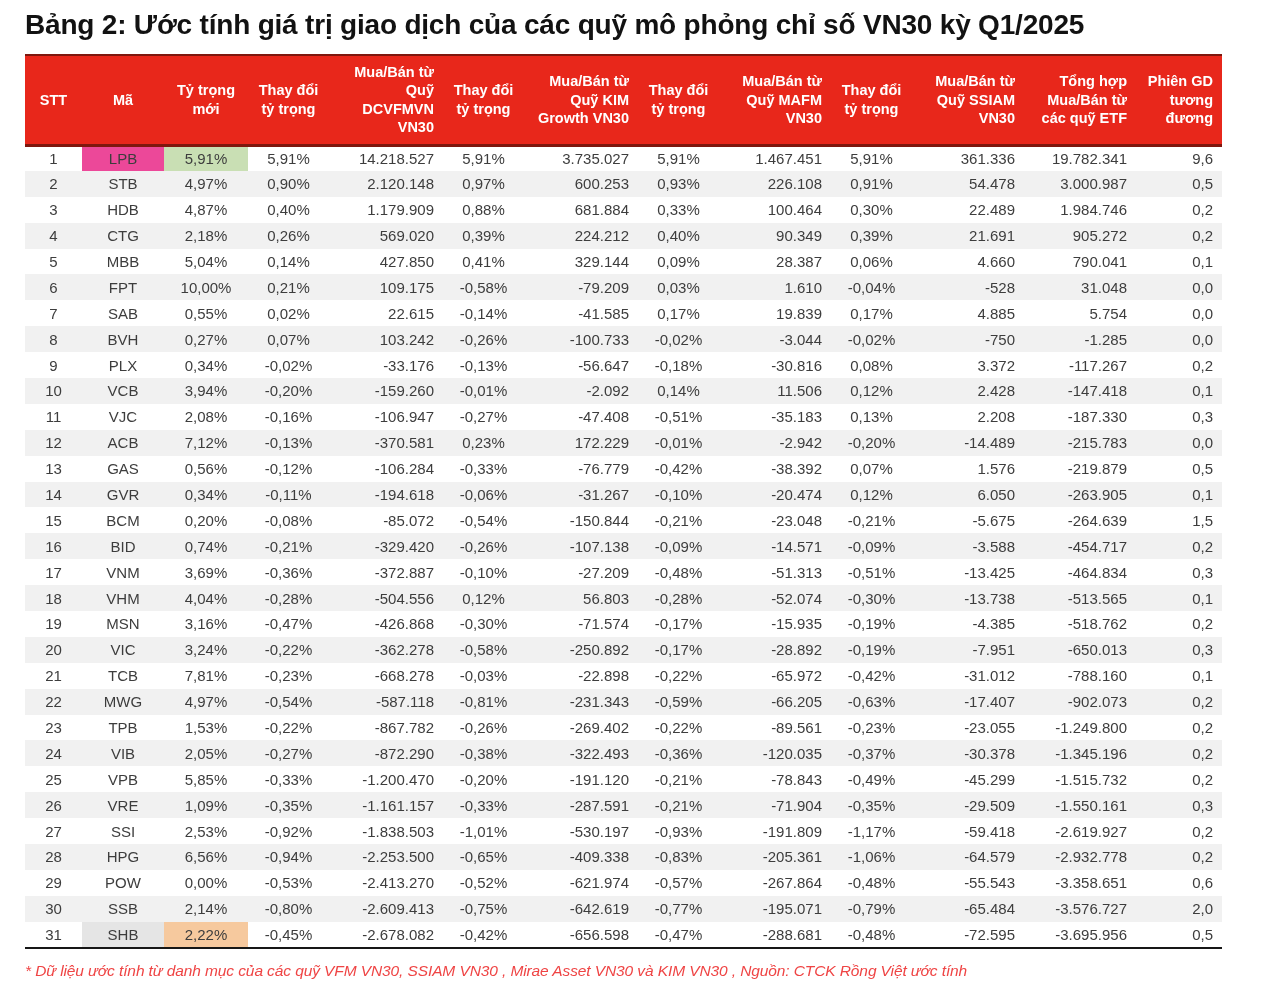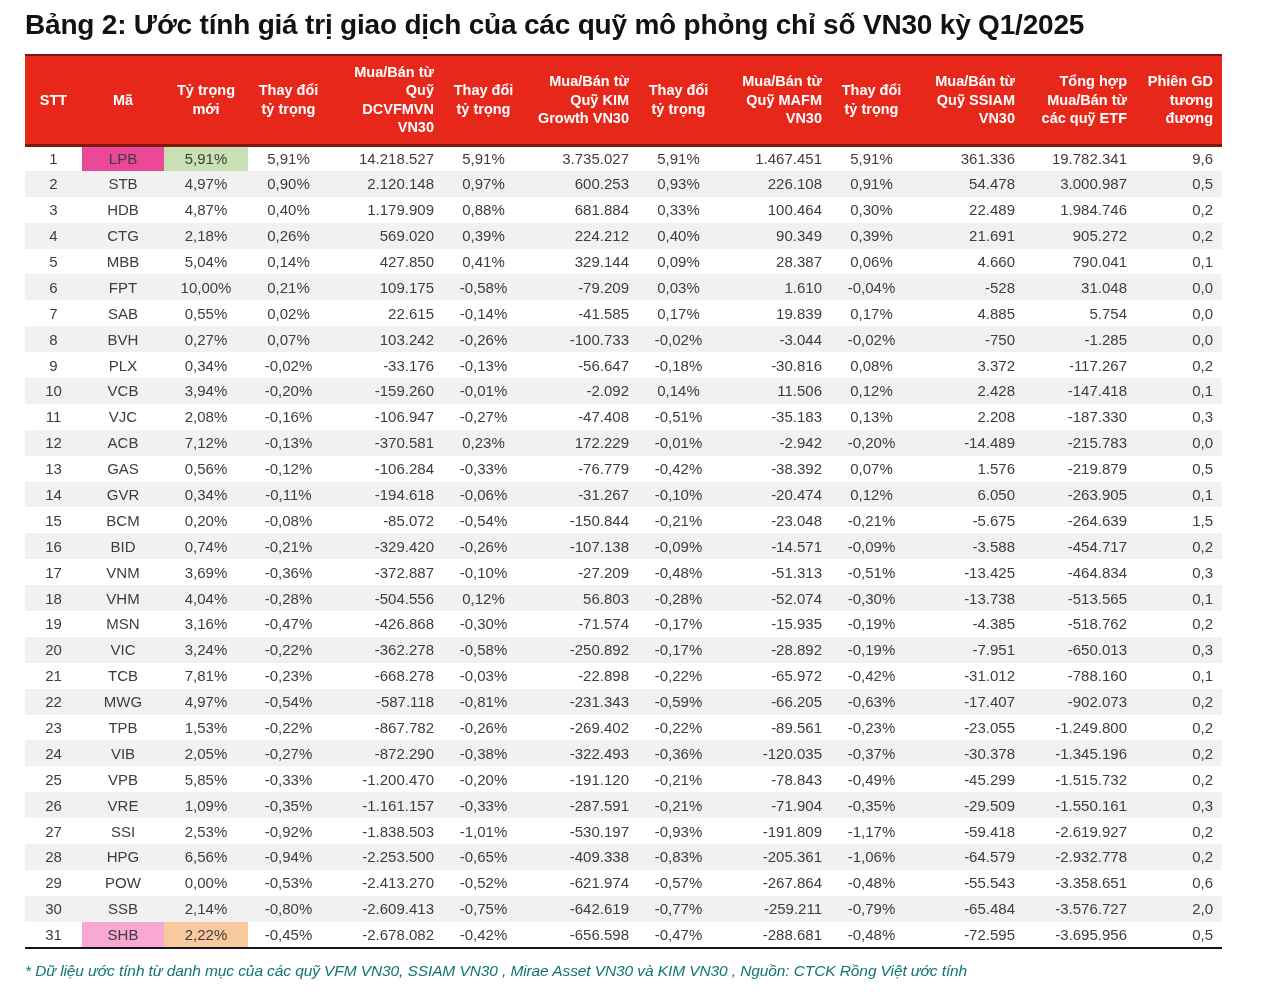--- a/index.html
+++ b/index.html
@@ -56,21 +56,21 @@
   .al-c{ text-align:center; }
   .al-r{ text-align:right; }
   td.pos{ color:var(--pos); }
   td.neg{ color:var(--neg); }
   td.col-phien_gd{ padding-right:14px; }
   td.col-stt{ color:#2e2e2e; }
   td.col-ma{ color:#2e2e2e; }
   .footnote{
     font-style:italic;
     font-size:15.5px;
-    color:#0f766e;
+    color:#ef4444;
     margin:13px 0 0 25px;
     letter-spacing:-0.1px;
   }
 </style>
 </head>
 <body>
 
 <div class="page">
   <div class="title">Bảng 2: Ước tính giá trị giao dịch của các quỹ mô phỏng chỉ số VN30 kỳ Q1/2025</div>
 
@@ -530,29 +530,29 @@
         </tr>
         <tr>
           <td class="al-c col-stt">30</td>
           <td class="al-c col-ma">SSB</td>
           <td class="al-c col-ty_trong_moi">2,14%</td>
           <td class="al-c col-thay_doi_1">-0,80%</td>
           <td class="al-r col-dcvfmvn neg">-2.609.413</td>
           <td class="al-c col-thay_doi_2">-0,75%</td>
           <td class="al-r col-kim neg">-642.619</td>
           <td class="al-c col-thay_doi_3">-0,77%</td>
-          <td class="al-r col-mafm neg">-259.211</td>
+          <td class="al-r col-mafm neg">-195.071</td>
           <td class="al-c col-thay_doi_4">-0,79%</td>
           <td class="al-r col-ssiam neg">-65.484</td>
           <td class="al-r col-tong_hop neg">-3.576.727</td>
           <td class="al-r col-phien_gd">2,0</td>
         </tr>
         <tr>
           <td class="al-c col-stt">31</td>
-          <td class="al-c col-ma" style="background: #f9a8d4;">SHB</td>
+          <td class="al-c col-ma" style="background: #e5e5e5;">SHB</td>
           <td class="al-c col-ty_trong_moi" style="background: rgb(246, 201, 158);">2,22%</td>
           <td class="al-c col-thay_doi_1">-0,45%</td>
           <td class="al-r col-dcvfmvn neg">-2.678.082</td>
           <td class="al-c col-thay_doi_2">-0,42%</td>
           <td class="al-r col-kim neg">-656.598</td>
           <td class="al-c col-thay_doi_3">-0,47%</td>
           <td class="al-r col-mafm neg">-288.681</td>
           <td class="al-c col-thay_doi_4">-0,48%</td>
           <td class="al-r col-ssiam neg">-72.595</td>
           <td class="al-r col-tong_hop neg">-3.695.956</td>

